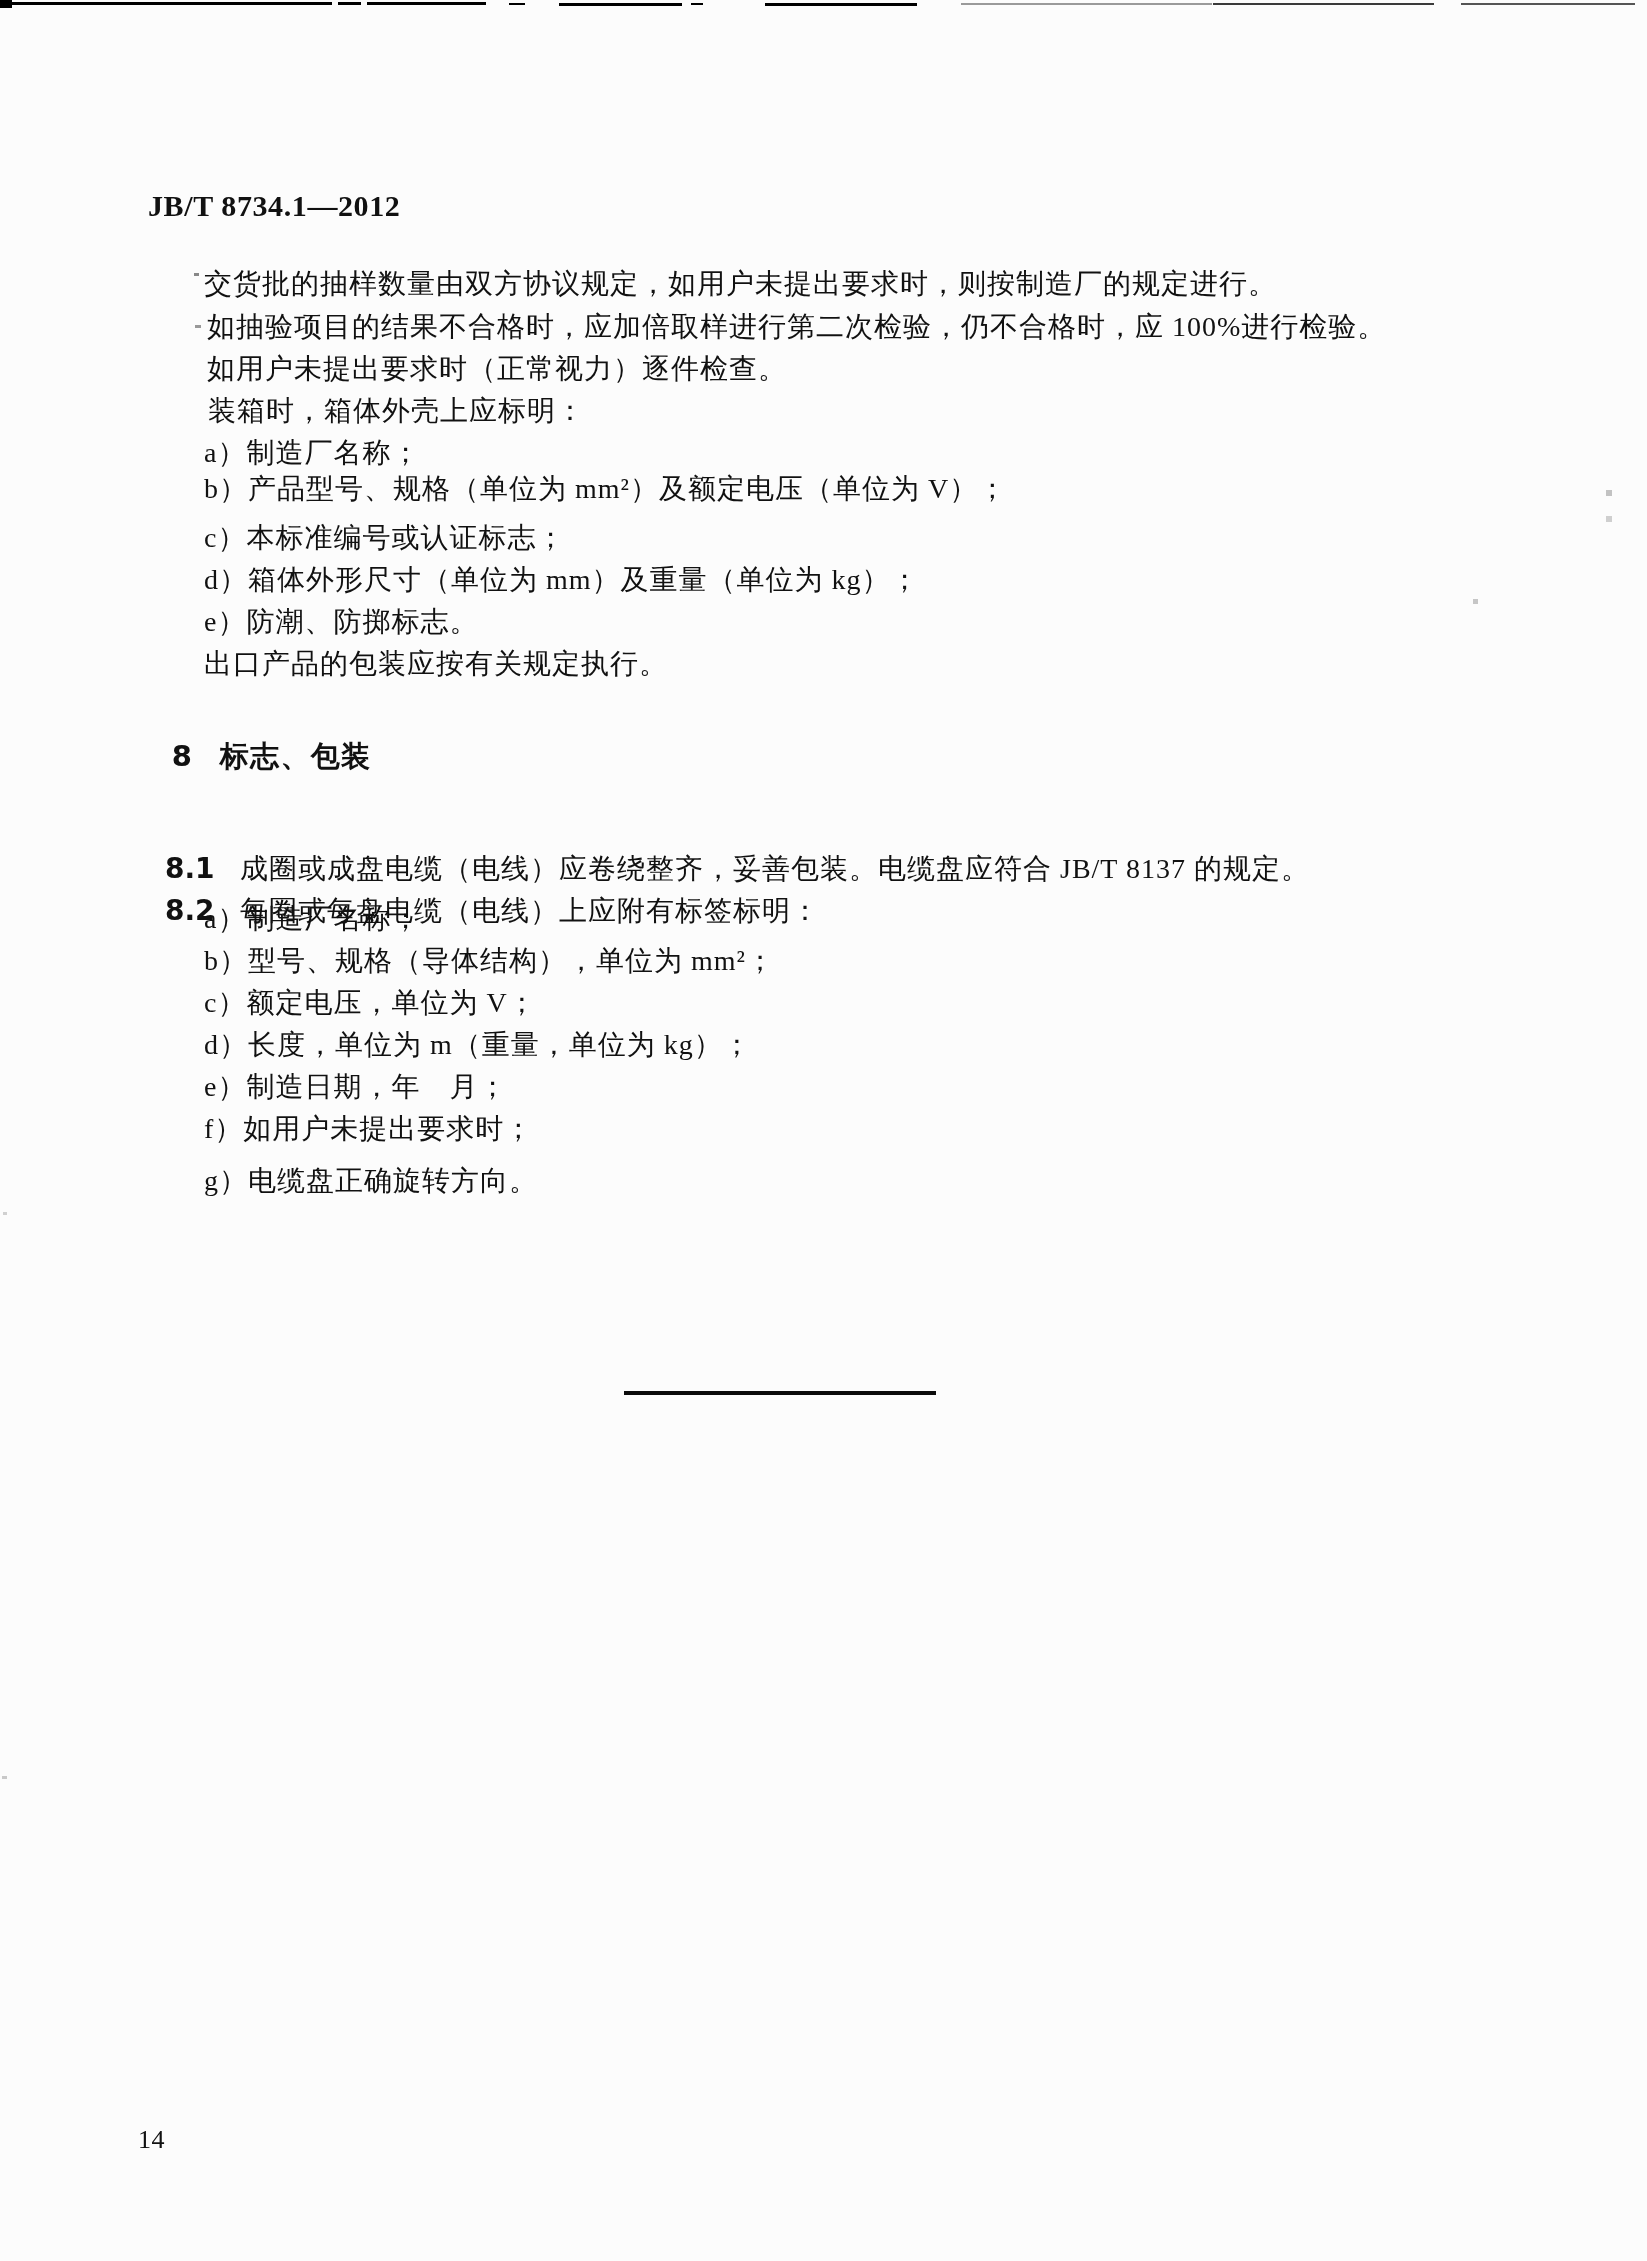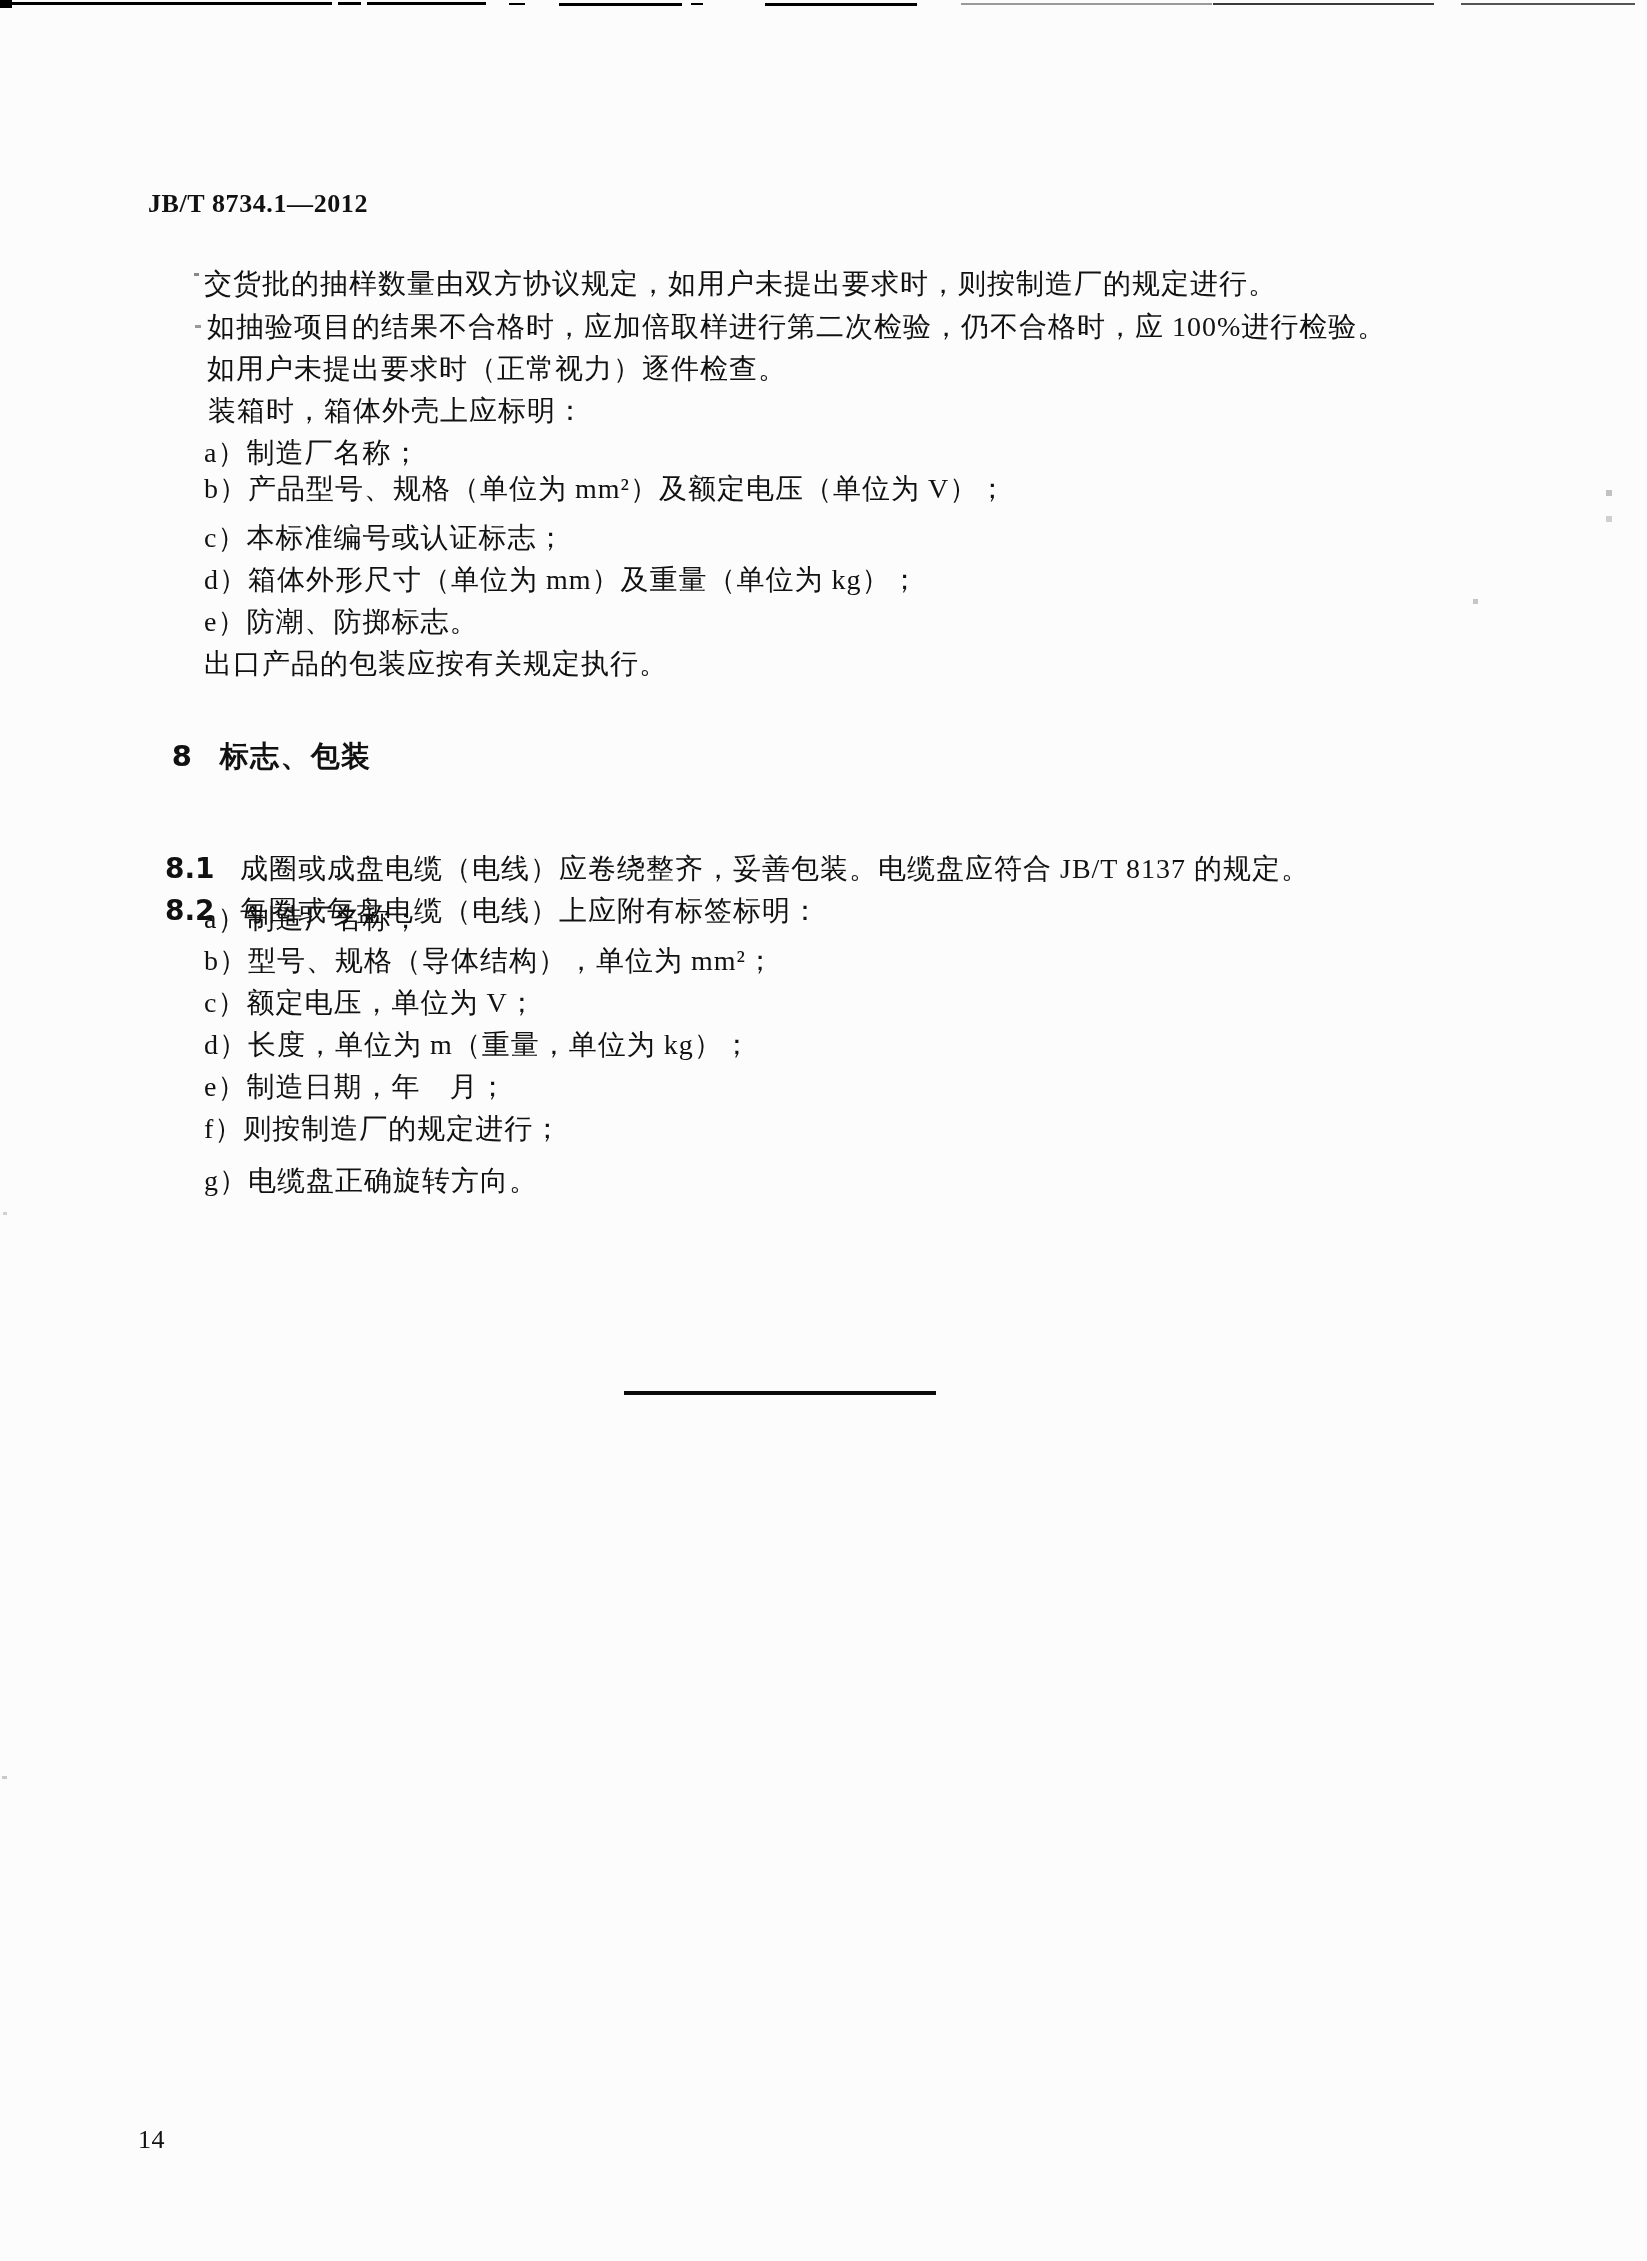--- a/index.html
+++ b/index.html
@@ -13,21 +13,21 @@
   }
   .line {
     position:absolute;
     font-size:28px;
     letter-spacing:1px;
     white-space:pre;
     line-height:34px;
   }
   .doc-header {
     position:absolute;
-    font-size:26px;
+    font-size:30px;
     font-weight:bold;
     letter-spacing:0.6px;
     white-space:pre;
   }
   .section-heading {
     position:absolute;
     font-family:"DejaVu Sans","Liberation Sans",sans-serif;
     font-weight:bold;
     font-size:29px;
     letter-spacing:1.3px;
@@ -129,19 +129,19 @@
 </div>
 <div class="clause" style="left:149px; top:860px;">
   <span class="clause-num">8.2</span><span class="clause-text">每圈或每盘电缆（电线）上应附有标签标明：</span>
 </div>
 
 <div class="line" style="left:204px; top:902px;">a）制造厂名称；</div>
 <div class="line" style="left:204px; top:944px;">b）型号、规格（导体结构），单位为 mm²；</div>
 <div class="line" style="left:204px; top:986px;">c）额定电压，单位为 V；</div>
 <div class="line" style="left:204px; top:1028px;text-align:center;">d）长度，单位为 m（重量，单位为 kg）；</div>
 <div class="line" style="left:204px; top:1070px;">e）制造日期，年　月；</div>
-<div class="line" style="left:204px; top:1112px;">f）则按制造厂的规定进行；</div>
+<div class="line" style="left:204px; top:1112px;">f）如用户未提出要求时；</div>
 <div class="line" style="left:204px; top:1154px;margin-top:10px;">g）电缆盘正确旋转方向。</div>
 
 <div class="divider"></div>
 
 <div class="page-number">14</div>
 
 
 </body></html>

